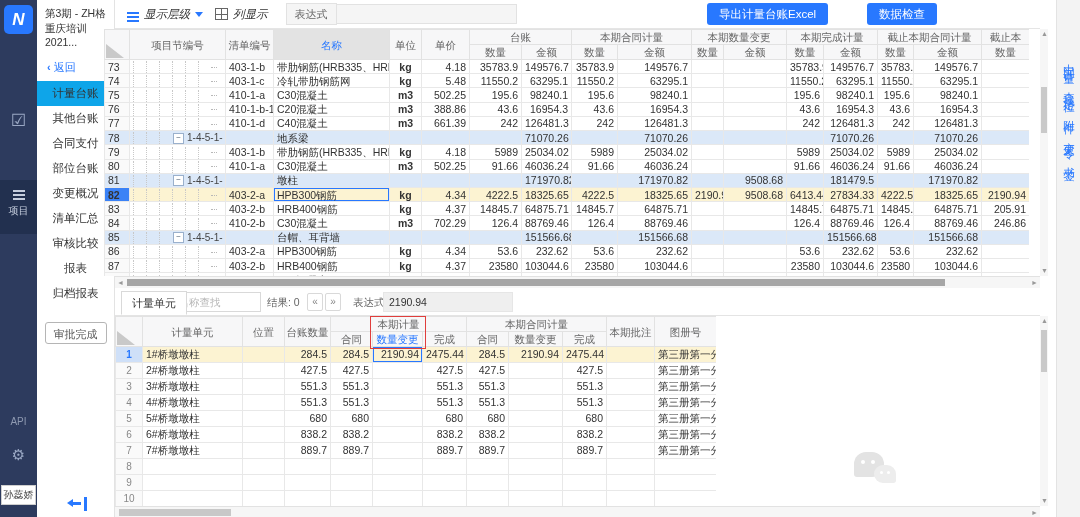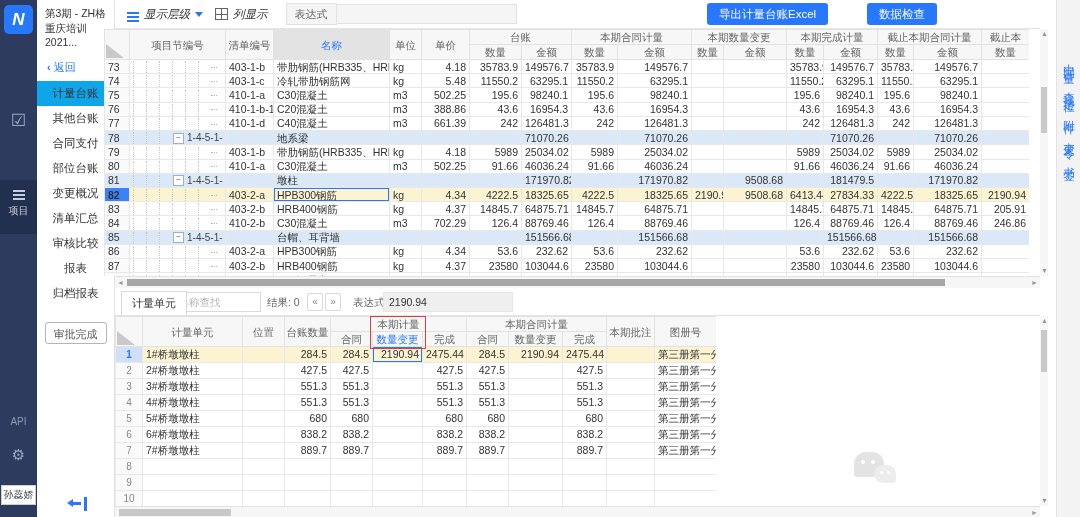--- a/index.html
+++ b/index.html
@@ -51,21 +51,21 @@
   
   #main-wrap{position:absolute;left:104px;top:29px;width:925px;height:247px;overflow:hidden;}
   table{border-collapse:collapse;table-layout:fixed;}
   #main-tb{width:925px;}
   #main-tb th{background:#f7f7f8;color:#666;font-weight:normal;font-size:10.5px;height:14px;line-height:14px;
               border:1px solid #e2e2e2;padding:0;overflow:hidden;white-space:nowrap;}
   #main-tb th.name-h{background:#e3e3e3;color:#2878ff;}
   #main-tb td{height:12px;line-height:12px;font-size:10.5px;border:1px solid #e8e8e8;padding:0 3px;
               white-space:nowrap;overflow:hidden;color:#333;}
   td.num{text-align:right;}
-  td.ctr{text-align:left;}
+  td.ctr{text-align:center;font-weight:bold;}
   td.rn{background:#fafafa;color:#888;font-size:10px;padding:0;}
   tr.group td{background:#dbe8f8;}
   tr.sel td{background:#fcf3d2;}
   tr.sel td.rn{background:#3b82f6;color:#2878ff;font-weight:bold;}
   td.name-sel{box-shadow:inset 0 0 0 1px #2878ff;}
   td.tree{padding:0 0 0 6px;}
   .tg{display:inline-block;width:12px;height:12px;border-left:1px dotted #c8c8c8;vertical-align:middle;}
   .tick{display:inline-block;width:6px;border-top:1px dotted #b8b8b8;vertical-align:middle;}
   .exp{display:inline-block;width:9px;height:9px;border:1px solid #9ab0cc;background:#fff;color:#567;
        font-size:8px;line-height:7px;text-align:center;margin:0 3px 0 1px;vertical-align:middle;}

